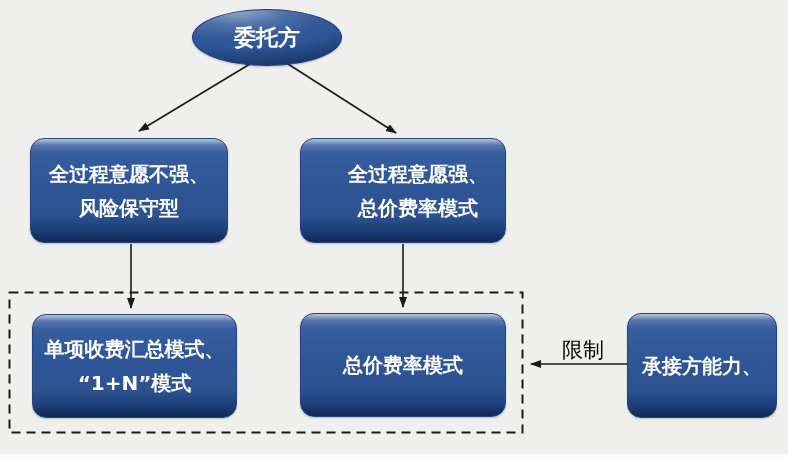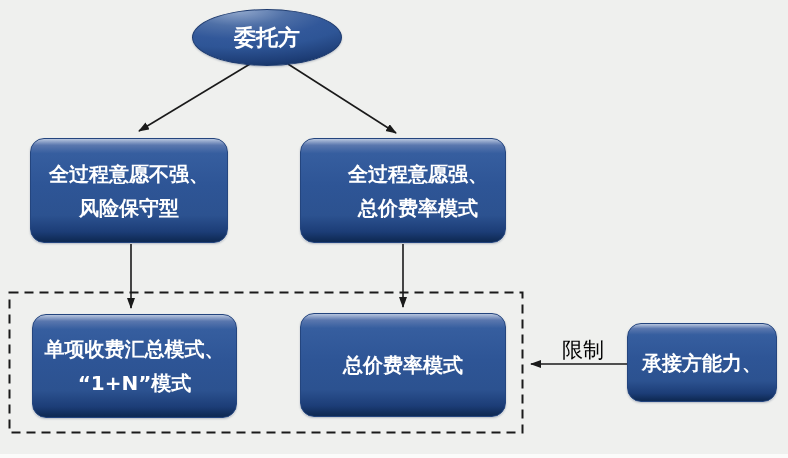--- a/index.html
+++ b/index.html
@@ -43,21 +43,21 @@
     border-radius: 50%;
     font-size: 22px;
     border: 1px solid #1d3a6e;
     background: radial-gradient(ellipse 130% 110% at 30% 0%,
       #94aace 0%, #4f70a7 26%, #32589a 48%, #2e5596 62%, #1e3e77 86%, #122f5e 100%);
   }
   .box-conservative { left: 30px;  top: 138px; width: 198px; height: 105px; }
   .box-active       { left: 300px; top: 138px; width: 206px; height: 105px; padding-left: 30px; }
   .box-itemized     { left: 32px;  top: 314px; width: 205px; height: 104px; }
   .box-lumpsum      { left: 300px; top: 313px; width: 206px; height: 104px; }
-  .box-constraint   { left: 627px; top: 323px; width: 150px; height: 79px; gap: 12px; }
+  .box-constraint   { left: 627px; top: 313px; width: 150px; height: 105px; gap: 12px; }
   .edge-label {
     position: absolute;
     left: 548px; top: 336px;
     width: 70px;
     text-align: center;
     color: #000000;
     font-weight: normal;
     font-size: 21px;
   }
   .window-bottom-edge {

